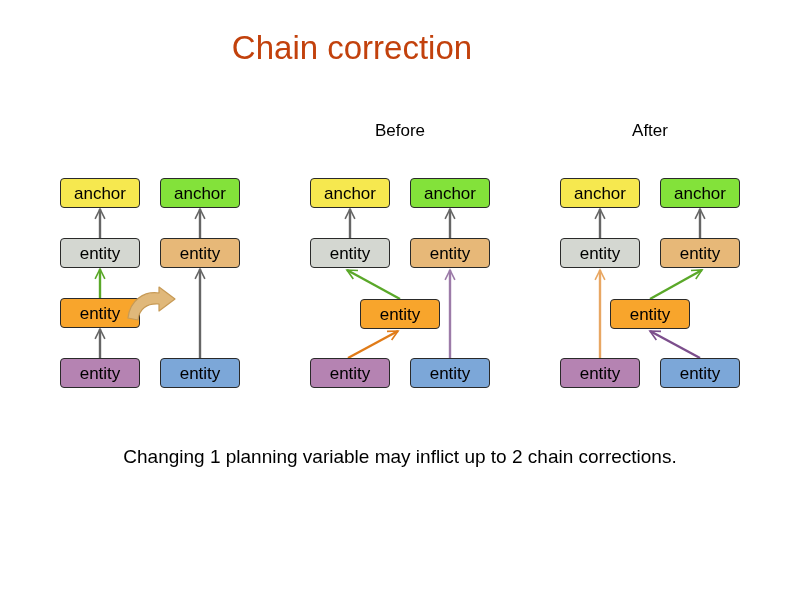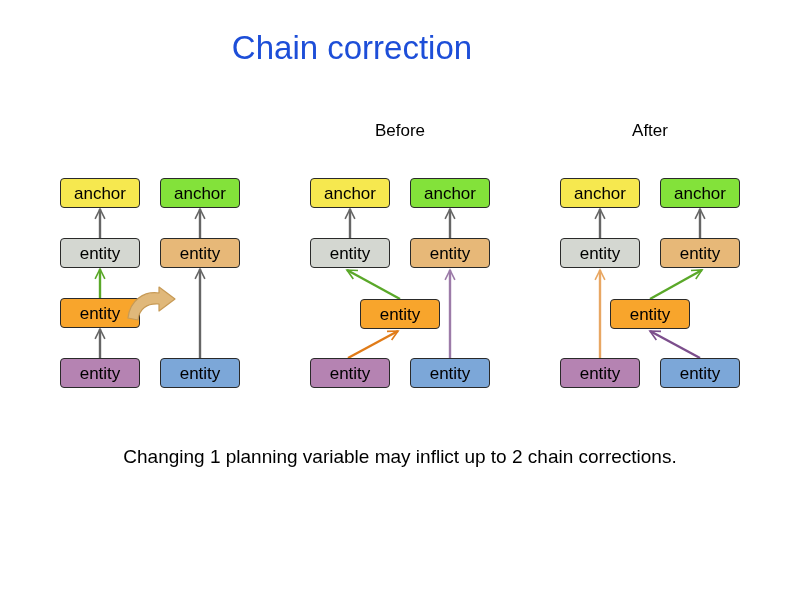--- a/index.html
+++ b/index.html
@@ -23,21 +23,21 @@
   }
   .title {
     position: absolute;
     left: 0;
     top: 28px;
     width: 704px;
     text-align: center;
     font-size: 33px;
     line-height: 40px;
     font-weight: normal;
-    color: #1d4ed8;
+    color: #c2410c;
     white-space: nowrap;
   }
   .panel-label {
     position: absolute;
     top: 120px;
     width: 200px;
     text-align: center;
     font-size: 17px;
     line-height: 22px;
     color: #000;

